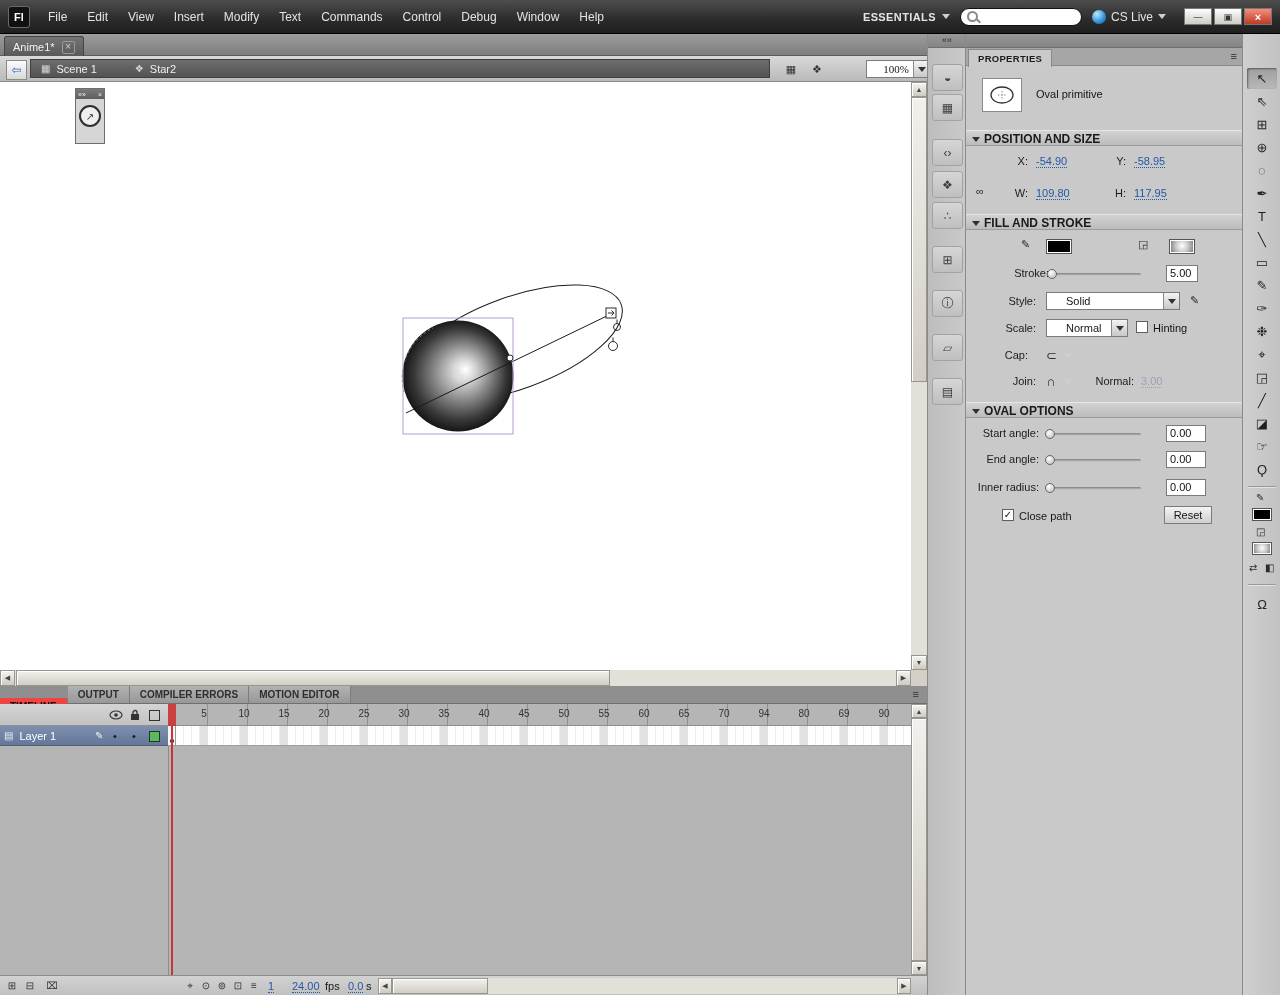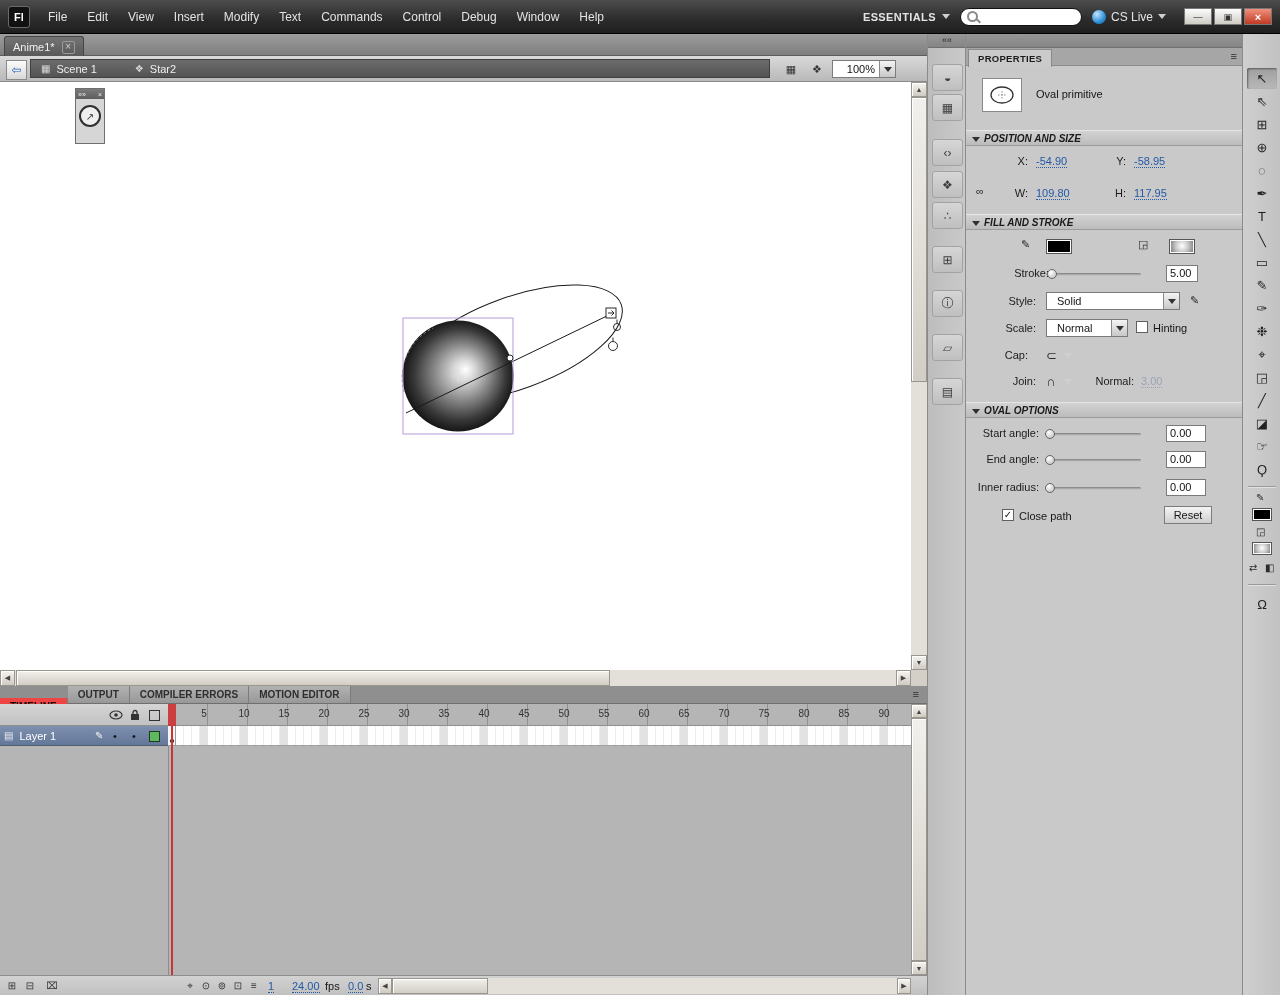--- a/index.html
+++ b/index.html
@@ -23,21 +23,21 @@
   
   .tabbar{left:0;top:34px;width:927px;height:22px;background:linear-gradient(#9d9d9d,#7e7e7e);border-bottom:1px solid #5c5c5c;box-sizing:border-box;}
   .doctab{position:absolute;left:4px;top:2px;height:20px;padding:0 8px;background:linear-gradient(#747474,#585858);border:1px solid #454545;border-bottom:none;border-radius:3px 3px 0 0;color:#f2f2f2;display:flex;align-items:center;gap:7px;font-size:11px;}
   .doctab .x{color:#cfcfcf;font-size:10px;border:1px solid #9a9a9a;width:11px;height:11px;line-height:9px;text-align:center;border-radius:2px;}
   
   .editbar{left:0;top:56px;width:927px;height:26px;background:linear-gradient(#d9d9d9,#b9b9b9);border-bottom:1px solid #8a8a8a;box-sizing:border-box;}
   .backbtn{position:absolute;left:6px;top:4px;width:19px;height:18px;background:linear-gradient(#fcfcfc,#d8d8d8);border:1px solid #8a8a8a;color:#2e66c2;display:flex;align-items:center;justify-content:center;font-size:12px;}
   .crumbbar{position:absolute;left:30px;top:3px;width:740px;height:19px;background:linear-gradient(#6c6c6c,#535353);border:1px solid #3f3f3f;box-sizing:border-box;color:#f0f0f0;display:flex;align-items:center;gap:6px;padding-left:10px;}
   .crumb-ico{font-size:10px;color:#d8d8d8;}
   .ebtn{position:absolute;top:4px;width:22px;height:18px;display:flex;align-items:center;justify-content:center;font-size:11px;color:#333;}
-  .zoomdd{position:absolute;left:832px;top:4px;width:64px;height:18px;background:#fff;border:1px solid #7c7c7c;box-sizing:border-box;display:flex;align-items:center;}
+  .zoomdd{position:absolute;left:866px;top:4px;width:64px;height:18px;background:#fff;border:1px solid #7c7c7c;box-sizing:border-box;display:flex;align-items:center;font-family:Liberation Serif, serif;}
   .zoomdd .val{flex:1;text-align:right;padding-right:4px;}
   .ddarrow{width:16px;height:100%;background:linear-gradient(#f4f4f4,#c8c8c8);border-left:1px solid #8a8a8a;display:flex;align-items:center;justify-content:center;box-sizing:border-box;}
   .ddarrow::after{content:"";width:0;height:0;border-left:4px solid transparent;border-right:4px solid transparent;border-top:5px solid #333;}
   
   .stage{left:0;top:82px;width:911px;height:588px;background:#fff;overflow:hidden;}
   .minipanel{position:absolute;left:75px;top:6px;width:30px;height:56px;background:#d6d6d6;border:1px solid #6e6e6e;box-sizing:border-box;}
   .minipanel .tb{height:10px;background:linear-gradient(#7b7b7b,#5d5d5d);color:#eee;font-size:7px;display:flex;align-items:center;justify-content:space-between;padding:0 2px;}
   .circbtn{margin:6px auto;width:18px;height:18px;border:2px solid #2f2f2f;border-radius:50%;display:flex;align-items:center;justify-content:center;font-size:10px;color:#2f2f2f;background:#efefef;}
   
   .strack{position:absolute;background:#e3e0d9;}
@@ -60,25 +60,25 @@
   .blueval{color:#2459a6;border-bottom:1px dotted #2459a6;}
   
   .dock{left:927px;top:34px;width:38px;height:961px;background:linear-gradient(90deg,#bdbdbd,#c9c9c9);border-left:1px solid #8a8a8a;box-sizing:border-box;}
   .dockbtn{position:absolute;left:4px;width:29px;height:25px;border:1px solid #a2a2a2;border-radius:3px;background:linear-gradient(#d6d6d6,#bfbfbf);display:flex;align-items:center;justify-content:center;font-size:12px;color:#3c3c3c;}
   
   .props{left:965px;top:34px;width:277px;height:961px;background:#c9c9c9;border-left:1px solid #8a8a8a;box-sizing:border-box;}
   .p-topbar{position:absolute;left:0;top:0;width:277px;height:14px;background:linear-gradient(#979797,#858585);border-bottom:1px solid #6f6f6f;box-sizing:border-box;color:#2c2c2c;}
   .p-tabrow{position:absolute;left:0;top:14px;width:277px;height:18px;background:#a6a6a6;border-bottom:1px solid #8a8a8a;box-sizing:border-box;}
   .p-tab{position:absolute;left:2px;top:1px;height:17px;line-height:17px;padding:0 9px;background:#cacaca;border:1px solid #8a8a8a;border-bottom:none;font-size:9.5px;font-weight:bold;letter-spacing:.3px;color:#1c1c1c;}
   .p-body{position:absolute;left:0;top:32px;width:277px;height:929px;}
-  .sechead{position:absolute;left:0;width:277px;height:16px;line-height:16px;background:linear-gradient(#d2d2d2,#bcbcbc);border-top:1px solid #e6e6e6;border-bottom:1px solid #9c9c9c;font-size:10px;font-weight:bold;color:#1a1a1a;padding-left:18px;box-sizing:border-box;font-style:italic;}
+  .sechead{position:absolute;left:0;width:277px;height:16px;line-height:16px;background:linear-gradient(#d2d2d2,#bcbcbc);border-top:1px solid #e6e6e6;border-bottom:1px solid #9c9c9c;font-size:12px;font-weight:bold;color:#1a1a1a;padding-left:18px;box-sizing:border-box;}
   .sechead .tri{position:absolute;left:6px;top:6px;width:0;height:0;border-left:4px solid transparent;border-right:4px solid transparent;border-top:5px solid #303030;}
   .plabel{position:absolute;font-size:11px;color:#1c1c1c;text-align:right;}
   .tfield{position:absolute;background:#fff;border:1px solid #7a7a7a;box-sizing:border-box;font-size:11px;padding:1px 3px;color:#111;}
-  .dd{position:absolute;height:18px;background:#fff;border:1px solid #7a7a7a;box-sizing:border-box;display:flex;align-items:center;padding-left:10px;}
+  .dd{position:absolute;height:18px;background:#fff;border:1px solid #7a7a7a;box-sizing:border-box;display:flex;align-items:center;padding-left:19px;}
   .dd .ddval{flex:1;}
   .slidetrack{position:absolute;height:3px;background:linear-gradient(#7f7f7f,#cfcfcf);border-radius:2px;}
   .knob{position:absolute;top:-4px;width:10px;height:10px;border-radius:50%;background:radial-gradient(circle at 35% 30%,#fff,#b8b8b8);border:1px solid #666;box-sizing:border-box;}
   .cb{position:absolute;width:12px;height:12px;background:#fff;border:1px solid #5f5f5f;box-sizing:border-box;font-size:10px;line-height:10px;text-align:center;color:#111;}
   .pbtn{position:absolute;background:linear-gradient(#f4f4f4,#cfcfcf);border:1px solid #7b7b7b;box-sizing:border-box;text-align:center;font-size:11px;}
   .swatch{position:absolute;border:1px solid #555;box-sizing:border-box;box-shadow:inset 0 0 0 1px #fff;}
   .micro{position:absolute;font-size:11px;color:#2c2c2c;}
   
   .tools{left:1242px;top:34px;width:38px;height:961px;background:linear-gradient(90deg,#cfcfcf,#c2c2c2);border-left:1px solid #8a8a8a;box-sizing:border-box;}
   .tool{position:absolute;left:4px;width:30px;height:21px;display:flex;align-items:center;justify-content:center;font-size:13px;color:#1f1f1f;border-radius:2px;}
@@ -231,23 +231,23 @@
       <span class="fnum" style="left:186px">25</span>
       <span class="fnum" style="left:226px">30</span>
       <span class="fnum" style="left:266px">35</span>
       <span class="fnum" style="left:306px">40</span>
       <span class="fnum" style="left:346px">45</span>
       <span class="fnum" style="left:386px">50</span>
       <span class="fnum" style="left:426px">55</span>
       <span class="fnum" style="left:466px">60</span>
       <span class="fnum" style="left:506px">65</span>
       <span class="fnum" style="left:546px">70</span>
-      <span class="fnum" style="left:586px">75</span>
+      <span class="fnum" style="left:586px">94</span>
       <span class="fnum" style="left:626px">80</span>
-      <span class="fnum" style="left:666px">85</span>
+      <span class="fnum" style="left:666px">69</span>
       <span class="fnum" style="left:706px">90</span>
     </div>
 
     <div class="layer-left">
       <span style="margin-left:4px;font-size:10px;color:#e8eaf0">▤</span>
       <span style="margin-left:6px;font-size:11px">Layer 1</span>
       <span style="position:absolute;left:95px;font-size:10px;color:#f2f2f2">✎</span>
       <span style="position:absolute;left:113px;color:#16181d">•</span>
       <span style="position:absolute;left:132px;color:#16181d">•</span>
       <span style="position:absolute;left:149px;top:5px;width:9px;height:9px;background:#5fb75f;border:1px solid #1d3a1d"></span>

